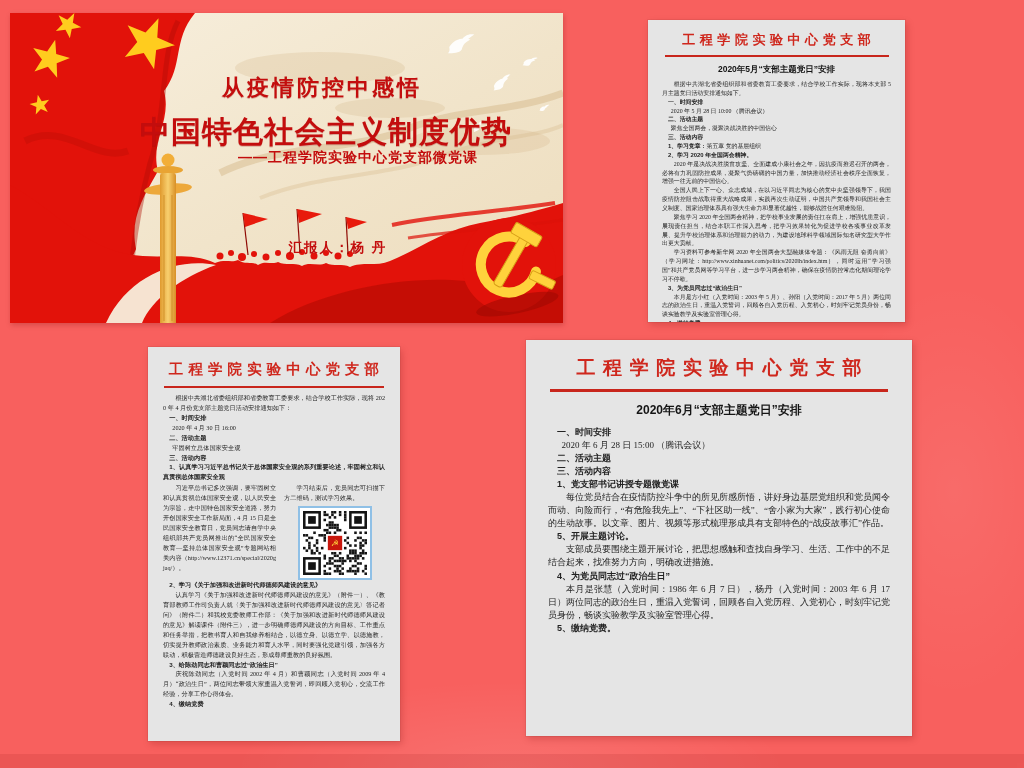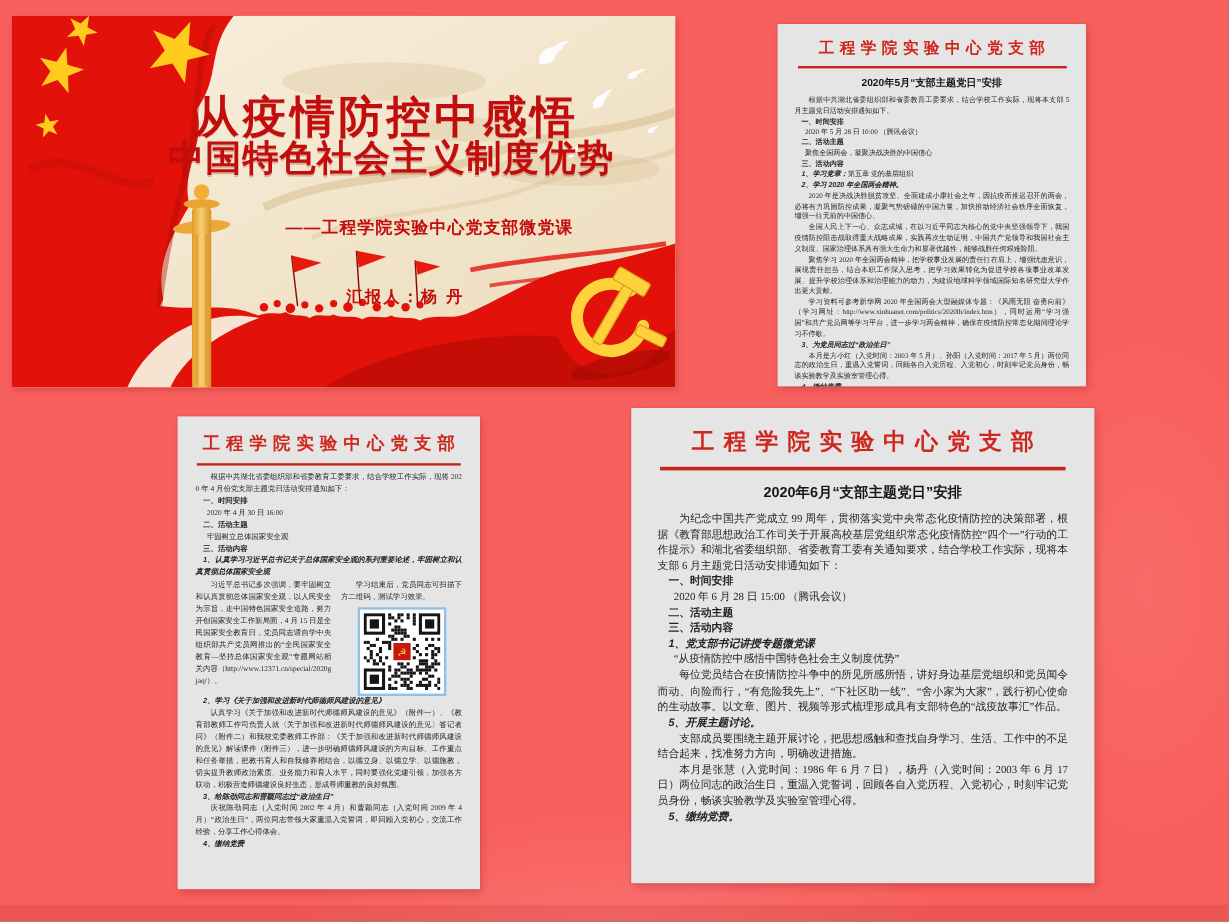--- a/index.html
+++ b/index.html
@@ -10,37 +10,37 @@
   .swirl2{position:absolute;right:-50px;top:280px;width:240px;height:420px;
           background:radial-gradient(ellipse at center,rgba(255,255,255,0.07),rgba(255,255,255,0) 70%);}
   .band{position:absolute;left:0;right:0;bottom:0;height:14px;background:rgba(150,20,20,0.12);}
 
   
   .slide{position:absolute;left:10px;top:13px;width:553px;height:310px;overflow:hidden;
          box-shadow:1px 2px 5px rgba(120,10,10,0.25);}
   .slide-art{position:absolute;left:0;top:0;width:100%;height:100%;display:block;}
   .slide-titles div{position:absolute;transform:translateX(-50%);white-space:nowrap;
          font-weight:900;color:#c30d0d;}
-  .t1{left:312px;top:60px;font-size:37px;letter-spacing:3px;text-shadow:0 1px 0 rgba(140,10,10,.25);}
+  .t1{left:312px;top:60px;font-size:22px;letter-spacing:3px;text-shadow:0 1px 0 rgba(140,10,10,.25);}
   .t2{left:316px;top:99px;font-size:30px;letter-spacing:1px;text-shadow:0 1px 0 rgba(140,10,10,.25);}
-  .sub{left:348px;top:168px;font-size:14px;letter-spacing:1px;}
+  .sub{left:348px;top:136px;font-size:14px;letter-spacing:1px;}
   .pres{left:328px;top:185px;font-size:13.5px;letter-spacing:2px;margin-top:41px;}
 
   
   .doc{position:absolute;background:#e5e5e5;overflow:hidden;
        box-shadow:0 0 0 1px rgba(0,0,0,0.05),2px 3px 7px rgba(120,10,10,0.22);}
   .doc-header{color:#cf271d;font-weight:bold;text-align:center;
        letter-spacing:.35em;text-indent:.35em;font-family:"Liberation Sans",sans-serif;}
   .doc-rule{height:2px;background:#c8261c;margin:6px auto 0;}
   .doc-title{text-align:center;font-weight:bold;color:#151515;font-family:"Liberation Sans",sans-serif;}
   .doc-body{font-family:"Liberation Serif",serif;color:#232323;text-align:justify;word-break:break-all;}
   .p{margin:0;}
   .p.sec{font-weight:bold;text-indent:1em;font-family:"Liberation Sans",sans-serif;}
   .p.num{text-indent:1em;}
-  .p.num b{font-family:"Liberation Sans",sans-serif;font-style:italic;}
+  .p.num b{font-family:"Liberation Sans",sans-serif;}
   .p.val{text-indent:1.5em;}
   .p.body{text-indent:2em;}
 
   
   .doc-may{left:648px;top:20px;width:257px;height:302px;}
   .doc-may .doc-header{font-size:13px;padding-top:11px;}
   .doc-may .doc-rule{width:224px;}
   .doc-may .doc-title{font-size:8.5px;margin-top:7px;}
   .doc-may .doc-body{font-size:5.9px;line-height:1.5;padding:4px 14px 0;}
 
@@ -408,29 +408,28 @@
           <p class="p num"><b>4、缴纳党费</b></p>
         </div>
     </div>
   </div>
 
   <div class="doc doc-june">
     <div class="doc-header">工程学院实验中心党支部</div>
     <div class="doc-rule"></div>
     <div class="doc-title">2020年6月“支部主题党日”安排</div>
     <div class="doc-body">
-        <p class="p body">为纪念中国共产党成立 99 周年，贯彻落实党中央常态化疫情防控的决策部署，根据《教育部思想政治工作司关于开展高校基层党组织常态化疫情防控“四个一”行动的工作提示》和湖北省委组织部、省委教育工委有关通知要求，结合学校工作实际，现将本支部 6 月主题党日活动安排通知如下：</p>
         <p class="p sec">一、时间安排</p>
         <p class="p val">2020 年 6 月 28 日 15:00 （腾讯会议）</p>
         <p class="p sec">二、活动主题</p>
         <p class="p sec">三、活动内容</p>
         <p class="p num"><b>1、党支部书记讲授专题微党课</b></p>
-        <p class="p val">“从疫情防控中感悟中国特色社会主义制度优势”</p>
         <p class="p body">每位党员结合在疫情防控斗争中的所见所感所悟，讲好身边基层党组织和党员闻令而动、向险而行，“有危险我先上”、“下社区助一线”、“舍小家为大家”，践行初心使命的生动故事。以文章、图片、视频等形式梳理形成具有支部特色的“战疫故事汇”作品。</p>
         <p class="p num"><b>5、开展主题讨论。</b></p>
         <p class="p body">支部成员要围绕主题开展讨论，把思想感触和查找自身学习、生活、工作中的不足结合起来，找准努力方向，明确改进措施。</p>
+        <p class="p num"><b>4、为党员同志过“政治生日”</b></p>
         <p class="p body">本月是张慧（入党时间：1986 年 6 月 7 日），杨丹（入党时间：2003 年 6 月 17 日）两位同志的政治生日，重温入党誓词，回顾各自入党历程、入党初心，时刻牢记党员身份，畅谈实验教学及实验室管理心得。</p>
         <p class="p num"><b>5、缴纳党费。</b></p>
       </div>
   </div>
 
   <div class="band"></div>
 </div>
 
 </body></html>

